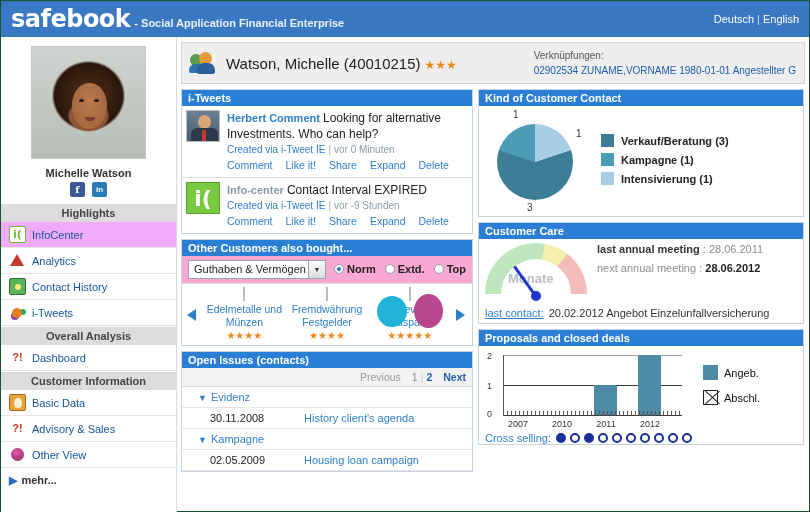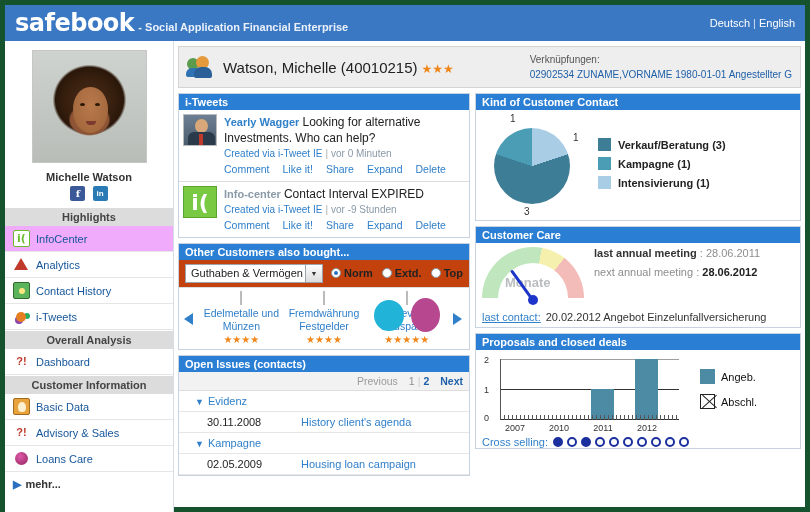--- a/index.html
+++ b/index.html
@@ -5,21 +5,21 @@
   * { box-sizing: border-box; }
   html, body { margin:0; padding:0; }
   body {
     width: 810px; height: 512px;
     font-family: "Liberation Sans", sans-serif;
     font-size: 11px;
     background: #ffffff;
     color: #333;
     overflow: hidden;
   }
-  .app { width:810px; height:512px; position:relative; border:5px solid #14532d; }
+  .app { width:810px; height:512px; position:relative; border:1px solid #14532d; }
 
   
   .topbar {
     height: 36px; background:#3b78c3; position:relative;
     display:flex; align-items:center; padding:0 10px;
   }
   .brand { display:flex; align-items:baseline; }
   .brand-name {
     color:#fff; font-size:24px; font-weight:bold; letter-spacing:-0.5px;
     font-family:"DejaVu Sans", sans-serif;
@@ -147,21 +147,21 @@
       #a9cde4 0deg 72deg,
       #3d7e96 72deg 288deg,
       #4b9cb5 288deg 360deg);
   }
   .pie-lab { position:absolute; font-size:10px; color:#333; }
   .legend .lg { display:flex; align-items:flex-end; gap:7px; margin-bottom:6px; }
   .lg .sw { width:13px; height:13px; flex:0 0 13px; }
   .lg .tx { font-weight:bold; font-size:11px; color:#222; }
 
   
-  .prod-ctl { display:flex; align-items:center; background:#c2410c; border-bottom:1px solid #ddd;
+  .prod-ctl { display:flex; align-items:center; background:#f9a8d4; border-bottom:1px solid #ddd;
               padding:4px 6px; gap:8px; }
   .sel { width:140px; height:19px; border:1px solid #9aa4ae; background:#fff; font-size:11px;
          display:flex; align-items:center; padding:0 0 0 5px; color:#222; }
   .sel .cap { flex:1; }
   .sel .btn { width:17px; height:17px; background:linear-gradient(#fdfdfd,#dcdcdc); border-left:1px solid #9aa4ae;
               display:flex; align-items:center; justify-content:center; font-size:7px; color:#333; }
   .radios { margin-left:auto; display:flex; gap:9px; align-items:center; font-size:11px; }
   .rad { display:flex; align-items:center; gap:3px; font-weight:bold; color:#222; }
   .rc { width:10px; height:10px; border-radius:50%; border:1px solid #8d9aa6; background:#fff; position:relative; }
   .rc.on:after{content:"";position:absolute;left:2px;top:2px;width:4px;height:4px;border-radius:50%;background:#2a6fc0;}
@@ -303,21 +303,21 @@
       <div class="sb-item">
         <span class="sb-ico ico-basic"></span>
         <span class="lbl">Basic Data</span>
       </div>
       <div class="sb-item">
         <span class="sb-ico ico-advisory"></span>
         <span class="lbl">Advisory &amp; Sales</span>
       </div>
       <div class="sb-item">
         <span class="sb-ico ico-loans"></span>
-        <span class="lbl">Loans Care</span>
+        <span class="lbl">Other View</span>
       </div>
 
       <div class="sb-more">
         <span class="arrow">▶</span><span>mehr...</span>
       </div>
     </div>
 
     <div class="content">
 
       <div class="cust-bar">
@@ -341,21 +341,21 @@
 
           <div class="panel">
             <div class="panel-title">i-Tweets</div>
             <div class="tweet">
               <span class="tw-av">
                   <span class="hd"></span>
                   <span class="bd"></span>
                   <span class="ti"></span>
                 </span>
               <span class="tw-main">
-                <span class="tw-author">Yearly Wagger</span>
+                <span class="tw-author">Herbert Comment</span>
                 <span class="tw-text">Looking for alternative Investments. Who can help?</span>
                 <div class="tw-meta">
                   <span class="via">Created via i-Tweet IE</span><span class="sep">|</span><span class="ago">vor 0 Minuten</span>
                 </div>
                 <div class="tw-acts">
                   <a href="#">Comment</a><a href="#">Like it!</a><a href="#">Share</a><a href="#">Expand</a><a href="#">Delete</a>
                 </div>
               </span>
             </div>
             <div class="tweet">

